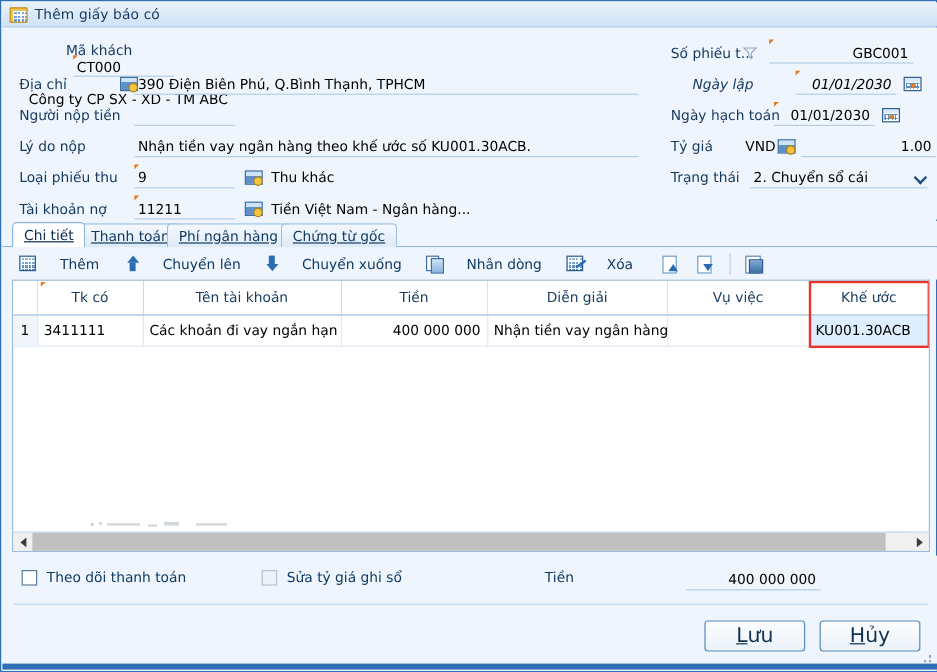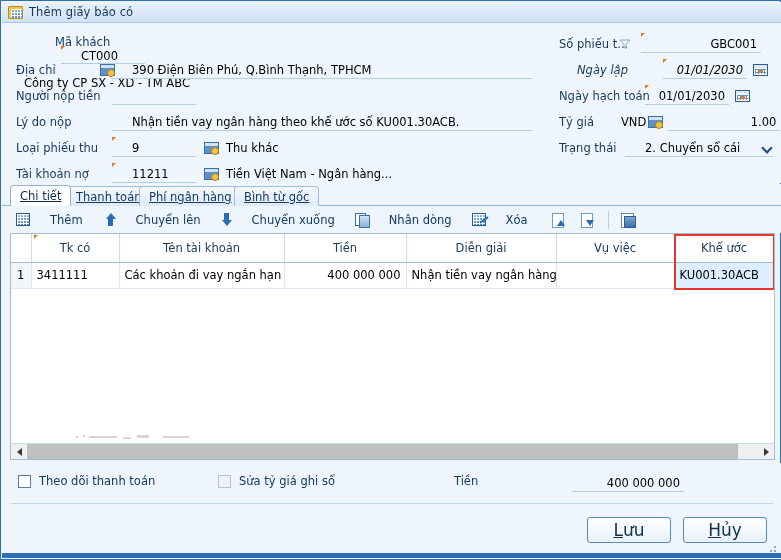--- a/index.html
+++ b/index.html
@@ -62,21 +62,21 @@
     height: 17px; display: flex; align-items: center;
     position: relative;
   }
   .req::before {
     content: "";
     position: absolute; left: 0px; top: -3px;
     width: 0; height: 0;
     border-left: 4px solid #e8761b;
     border-bottom: 4px solid transparent;
   }
-  .val-in { padding-left: 3px; margin-left: 17px; }
+  .val-in { padding-left: 3px; }
   .val-right { justify-content: flex-end; padding-right: 4px; }
 
   
   .lk {
     width: 14px; height: 12px; position: relative; display: inline-block;
     flex: 0 0 auto;
   }
   .lk::before {
     content: ""; position: absolute; left: 0; top: 0;
     width: 13px; height: 10px;
@@ -463,21 +463,21 @@
         <span class="val val-in">2. Chuyển sổ cái</span>
         <span class="chev"></span>
       </span>
     </div>
   </div>
 
   <div id="tabstrip">
     <div class="tab active" style="left:8px;">Chi tiết</div>
     <div class="tab" style="left:64px;">Thanh toán</div>
     <div class="tab" style="left:137px;">Phí ngân hàng</div>
-    <div class="tab" style="left:232px;">Bình từ gốc</div>
+    <div class="tab" style="left:232px;">Chứng từ gốc</div>
   </div>
 
   <div id="gtoolbar">
     <div class="tbtn" style="margin-left:8px">
       <span class="ic-add"></span>
       <span>Thêm</span>
     </div>
     <div class="tbtn" style="margin-left:8px">
       <span class="ic-up"></span>
       <span>Chuyển lên</span>

